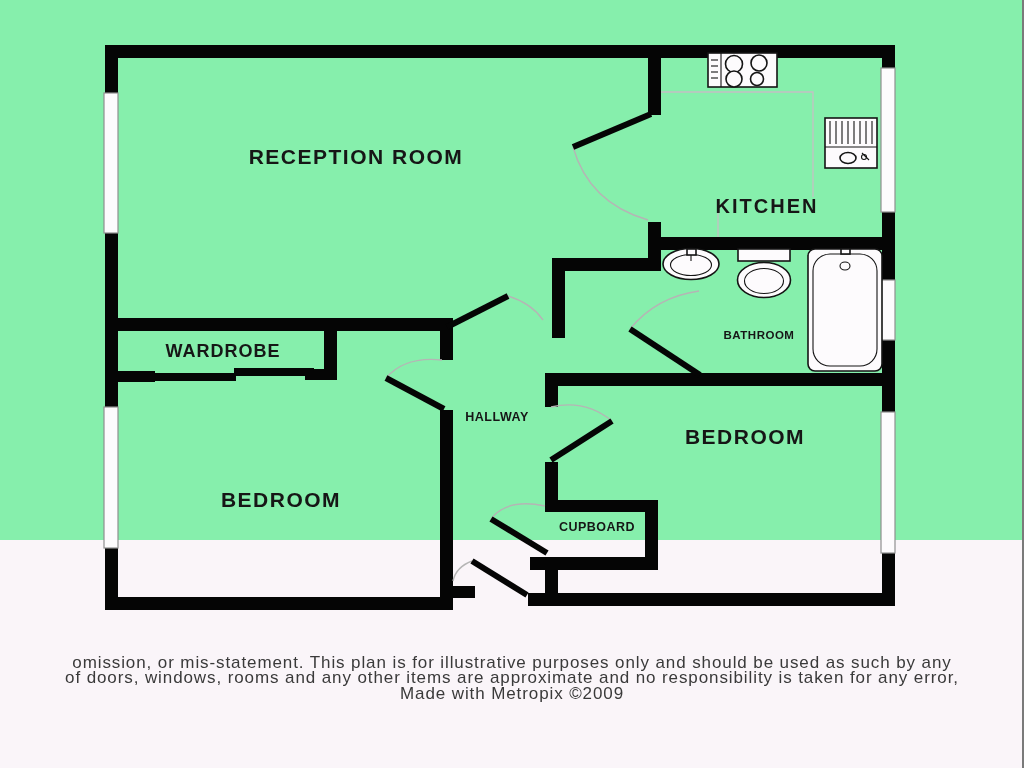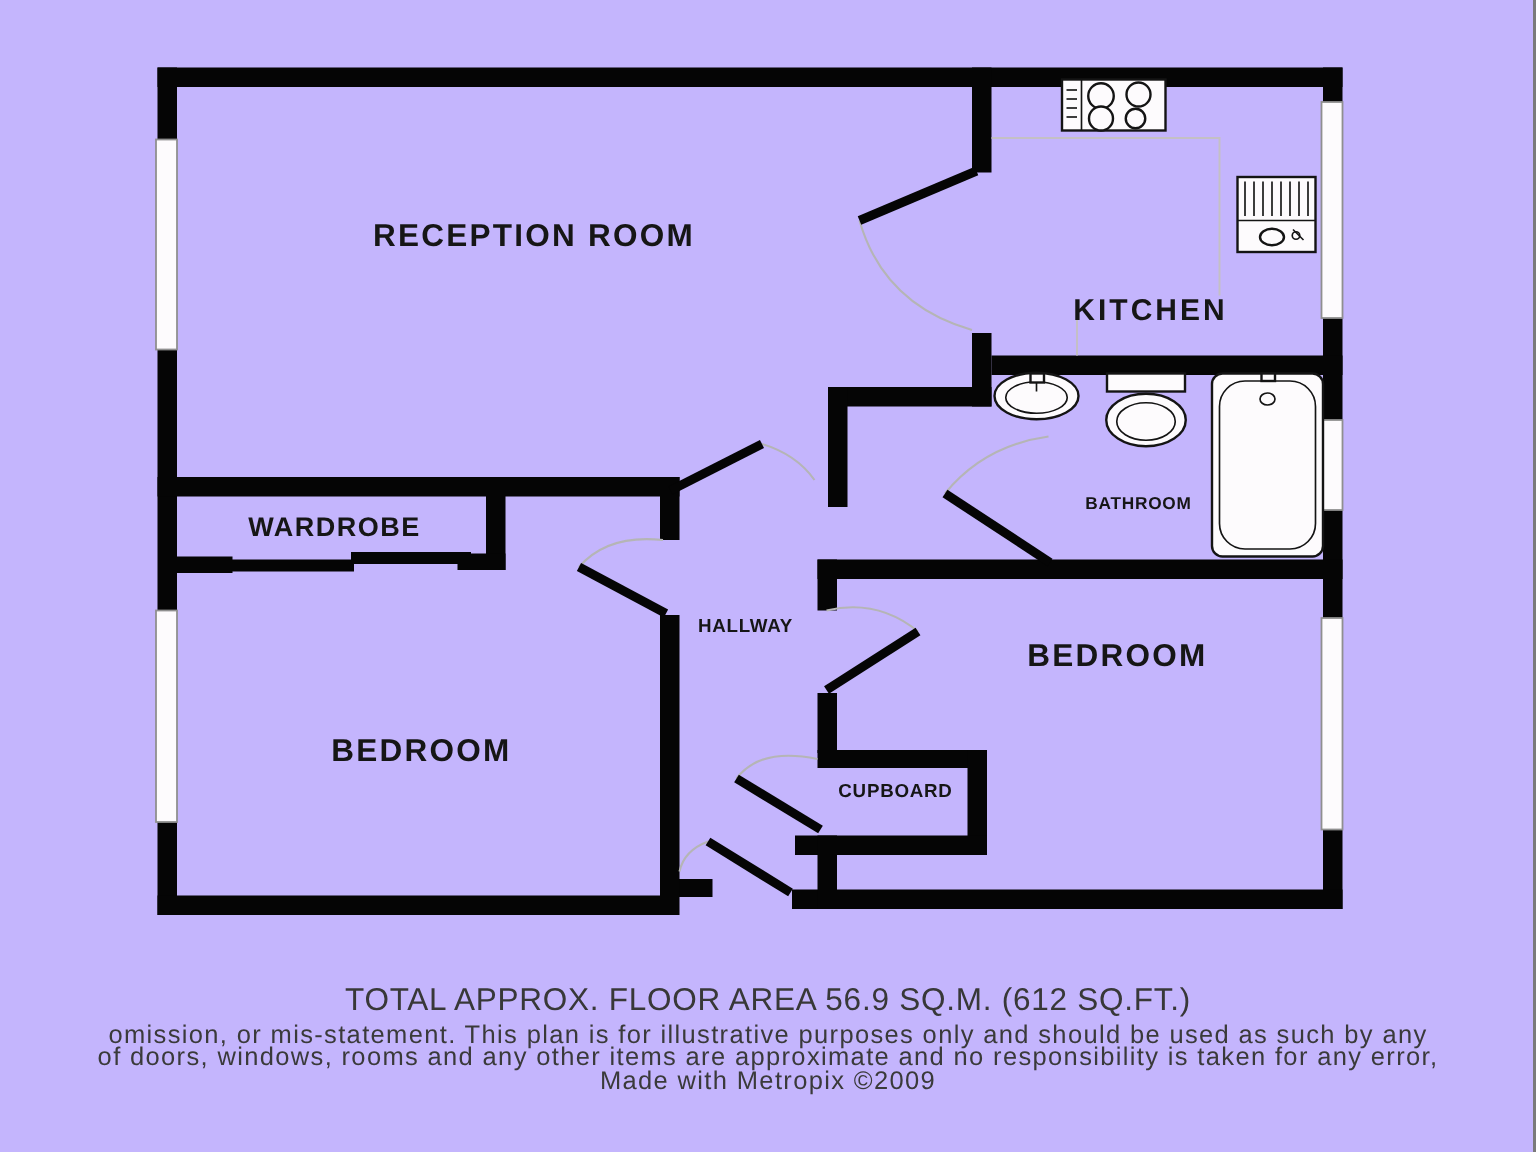--- a/index.html
+++ b/index.html
@@ -1,21 +1,21 @@
 <!DOCTYPE html>
 <html><head>
 <meta charset="utf-8">
 <style>
   html,body{margin:0;padding:0;}
   body{
     width:1024px;height:768px;overflow:hidden;
     background:#faf5f9;
     font-family:"Liberation Sans", sans-serif;
   }
-  .stage{position:relative;width:1024px;height:768px;background:#c4b5fd;}
+  .stage{position:relative;width:1024px;height:540px;background:#86efac;}
   .plan-svg{position:absolute;top:0;left:0;}
   .right-edge{position:absolute;top:0;right:0;width:2px;height:768px;background:#7a7a7a;}
 
   .room-label{
     font-family:"Liberation Sans", sans-serif;
     font-weight:bold;
     text-anchor:middle;
   }
   .lbl-big{font-size:21px;letter-spacing:1.5px;}
   .lbl-kitchen{font-size:20px;letter-spacing:2px;}
@@ -173,20 +173,19 @@
       <text class="room-label lbl-bath" x="759" y="339">BATHROOM</text>
       <text class="room-label lbl-small" x="497" y="421">HALLWAY</text>
       <text class="room-label lbl-wardrobe" x="223" y="357">WARDROBE</text>
       <text class="room-label lbl-big" x="281" y="507">BEDROOM</text>
       <text class="room-label lbl-big" x="745" y="444">BEDROOM</text>
       <text class="room-label lbl-small" x="597" y="531">CUPBOARD</text>
     </g>
   </svg>
 
   <div class="footer">
-    <p class="area">TOTAL APPROX. FLOOR AREA 56.9 SQ.M. (612 SQ.FT.)</p>
     <div class="disc">omission, or mis-statement. This plan is for illustrative purposes only and should be used as such by any</div>
     <div class="disc">of doors, windows, rooms and any other items are approximate and no responsibility is taken for any error,</div>
     <div class="disc">Made with Metropix ©2009</div>
   </div>
 
   <div class="right-edge"></div>
 </div>
 
 </body></html>

